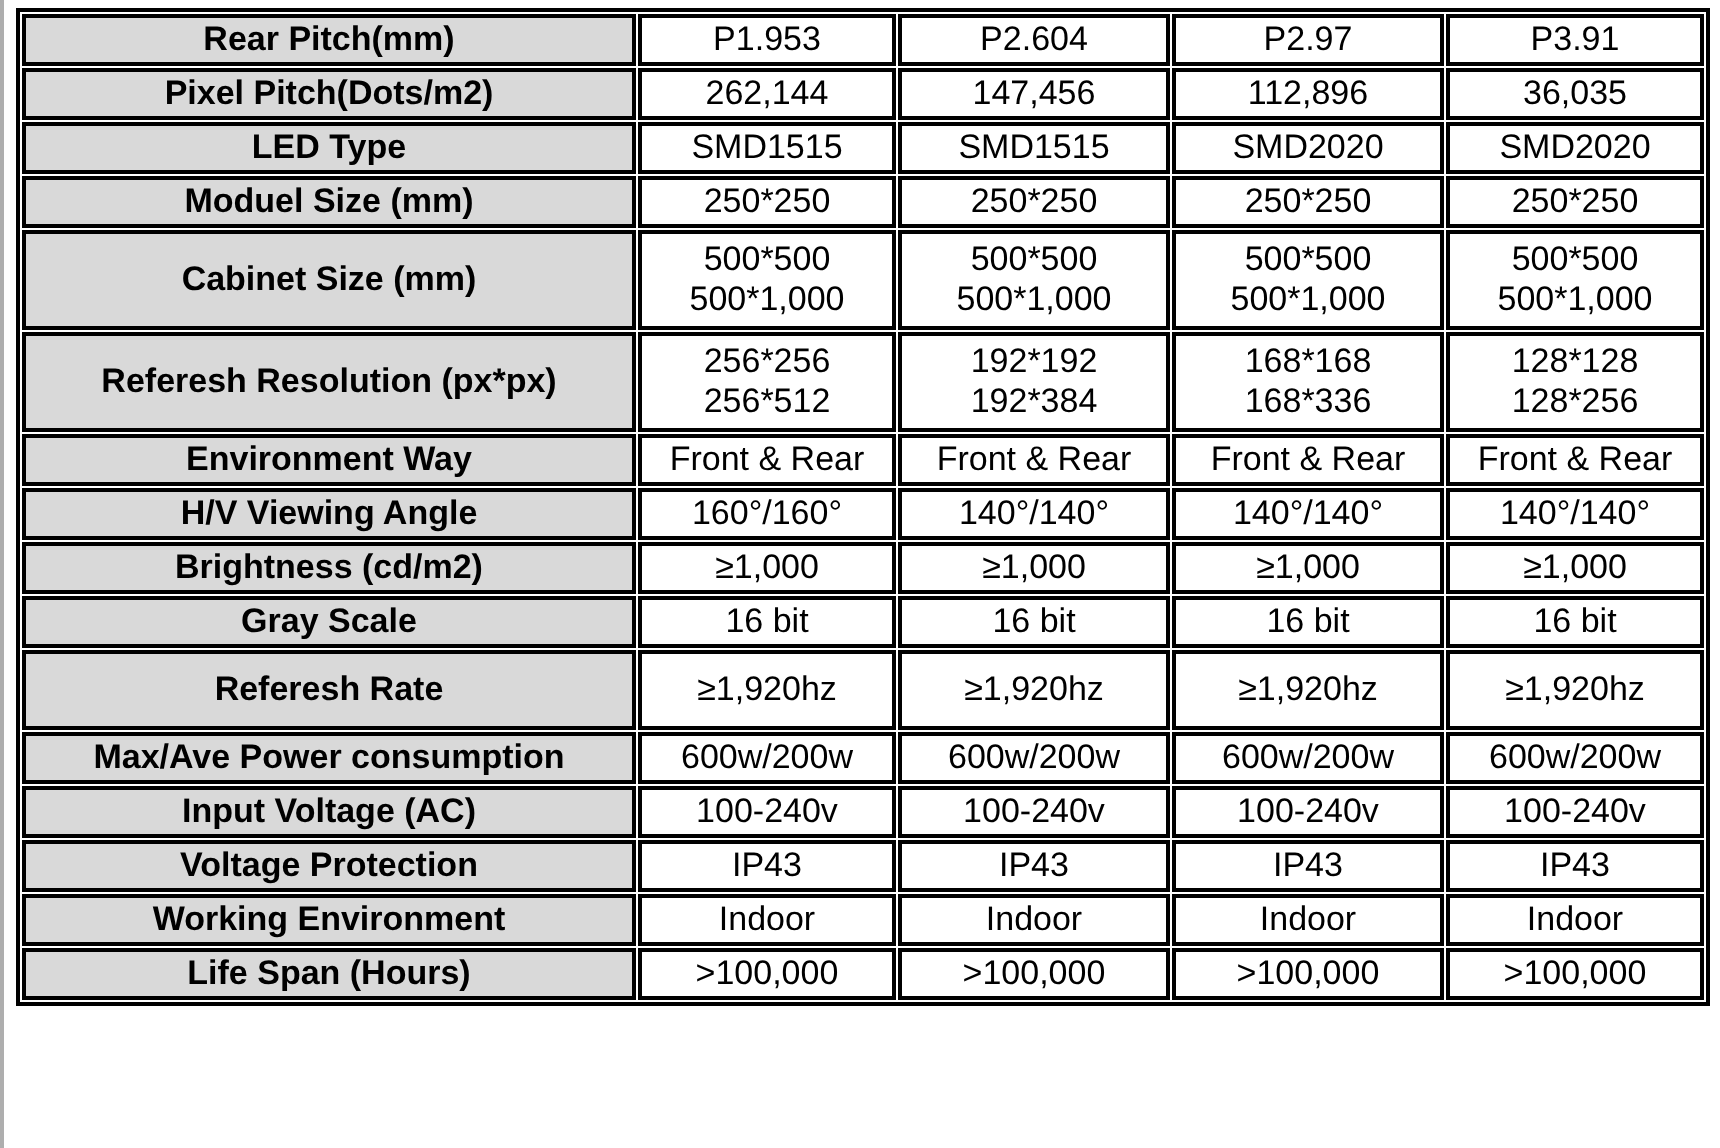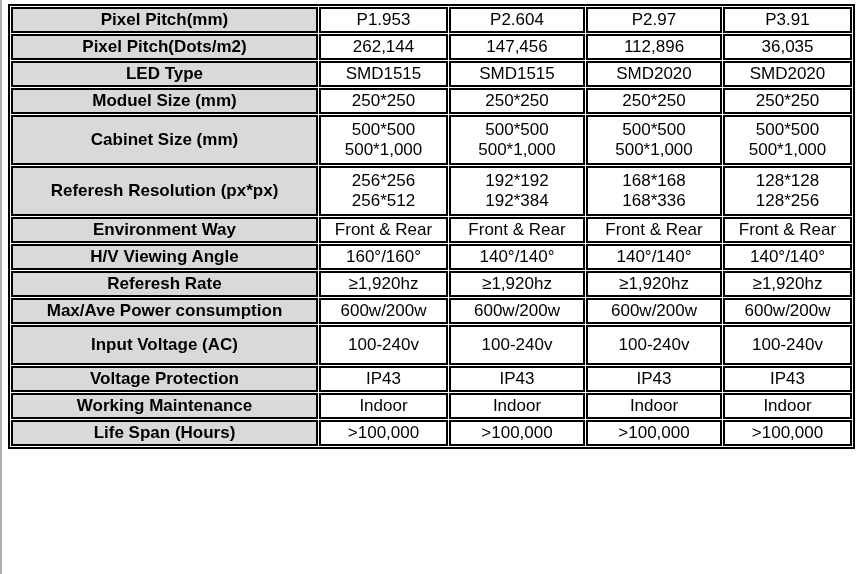--- a/index.html
+++ b/index.html
@@ -71,21 +71,21 @@
 <table class="spec-table">
   <colgroup>
     <col style="width:307px">
     <col style="width:129px">
     <col style="width:136px">
     <col style="width:136px">
     <col style="width:129px">
   </colgroup>
   <tbody>
       <tr>
-        <th>Pixel Pitch(mm)</th>
+        <th>Rear Pitch(mm)</th>
         <td>P1.953</td>
         <td>P2.604</td>
         <td>P2.97</td>
         <td>P3.91</td>
       </tr>
       <tr>
         <th>Pixel Pitch(Dots/m2)</th>
         <td>262,144</td>
         <td>147,456</td>
         <td>112,896</td>
@@ -135,20 +135,34 @@
         <td>Front &amp; Rear</td>
       </tr>
       <tr>
         <th>H/V Viewing Angle</th>
         <td>160°/160°</td>
         <td>140°/140°</td>
         <td>140°/140°</td>
         <td>140°/140°</td>
       </tr>
       <tr>
+        <th>Brightness (cd/m2)</th>
+        <td>≥1,000</td>
+        <td>≥1,000</td>
+        <td>≥1,000</td>
+        <td>≥1,000</td>
+      </tr>
+      <tr>
+        <th>Gray Scale</th>
+        <td>16 bit</td>
+        <td>16 bit</td>
+        <td>16 bit</td>
+        <td>16 bit</td>
+      </tr>
+      <tr>
         <th>Referesh Rate</th>
         <td>≥1,920hz</td>
         <td>≥1,920hz</td>
         <td>≥1,920hz</td>
         <td>≥1,920hz</td>
       </tr>
       <tr>
         <th>Max/Ave Power consumption</th>
         <td>600w/200w</td>
         <td>600w/200w</td>
@@ -163,21 +177,21 @@
         <td>100-240v</td>
       </tr>
       <tr>
         <th>Voltage Protection</th>
         <td>IP43</td>
         <td>IP43</td>
         <td>IP43</td>
         <td>IP43</td>
       </tr>
       <tr>
-        <th>Working Maintenance</th>
+        <th>Working Environment</th>
         <td>Indoor</td>
         <td>Indoor</td>
         <td>Indoor</td>
         <td>Indoor</td>
       </tr>
       <tr>
         <th>Life Span (Hours)</th>
         <td>&gt;100,000</td>
         <td>&gt;100,000</td>
         <td>&gt;100,000</td>

